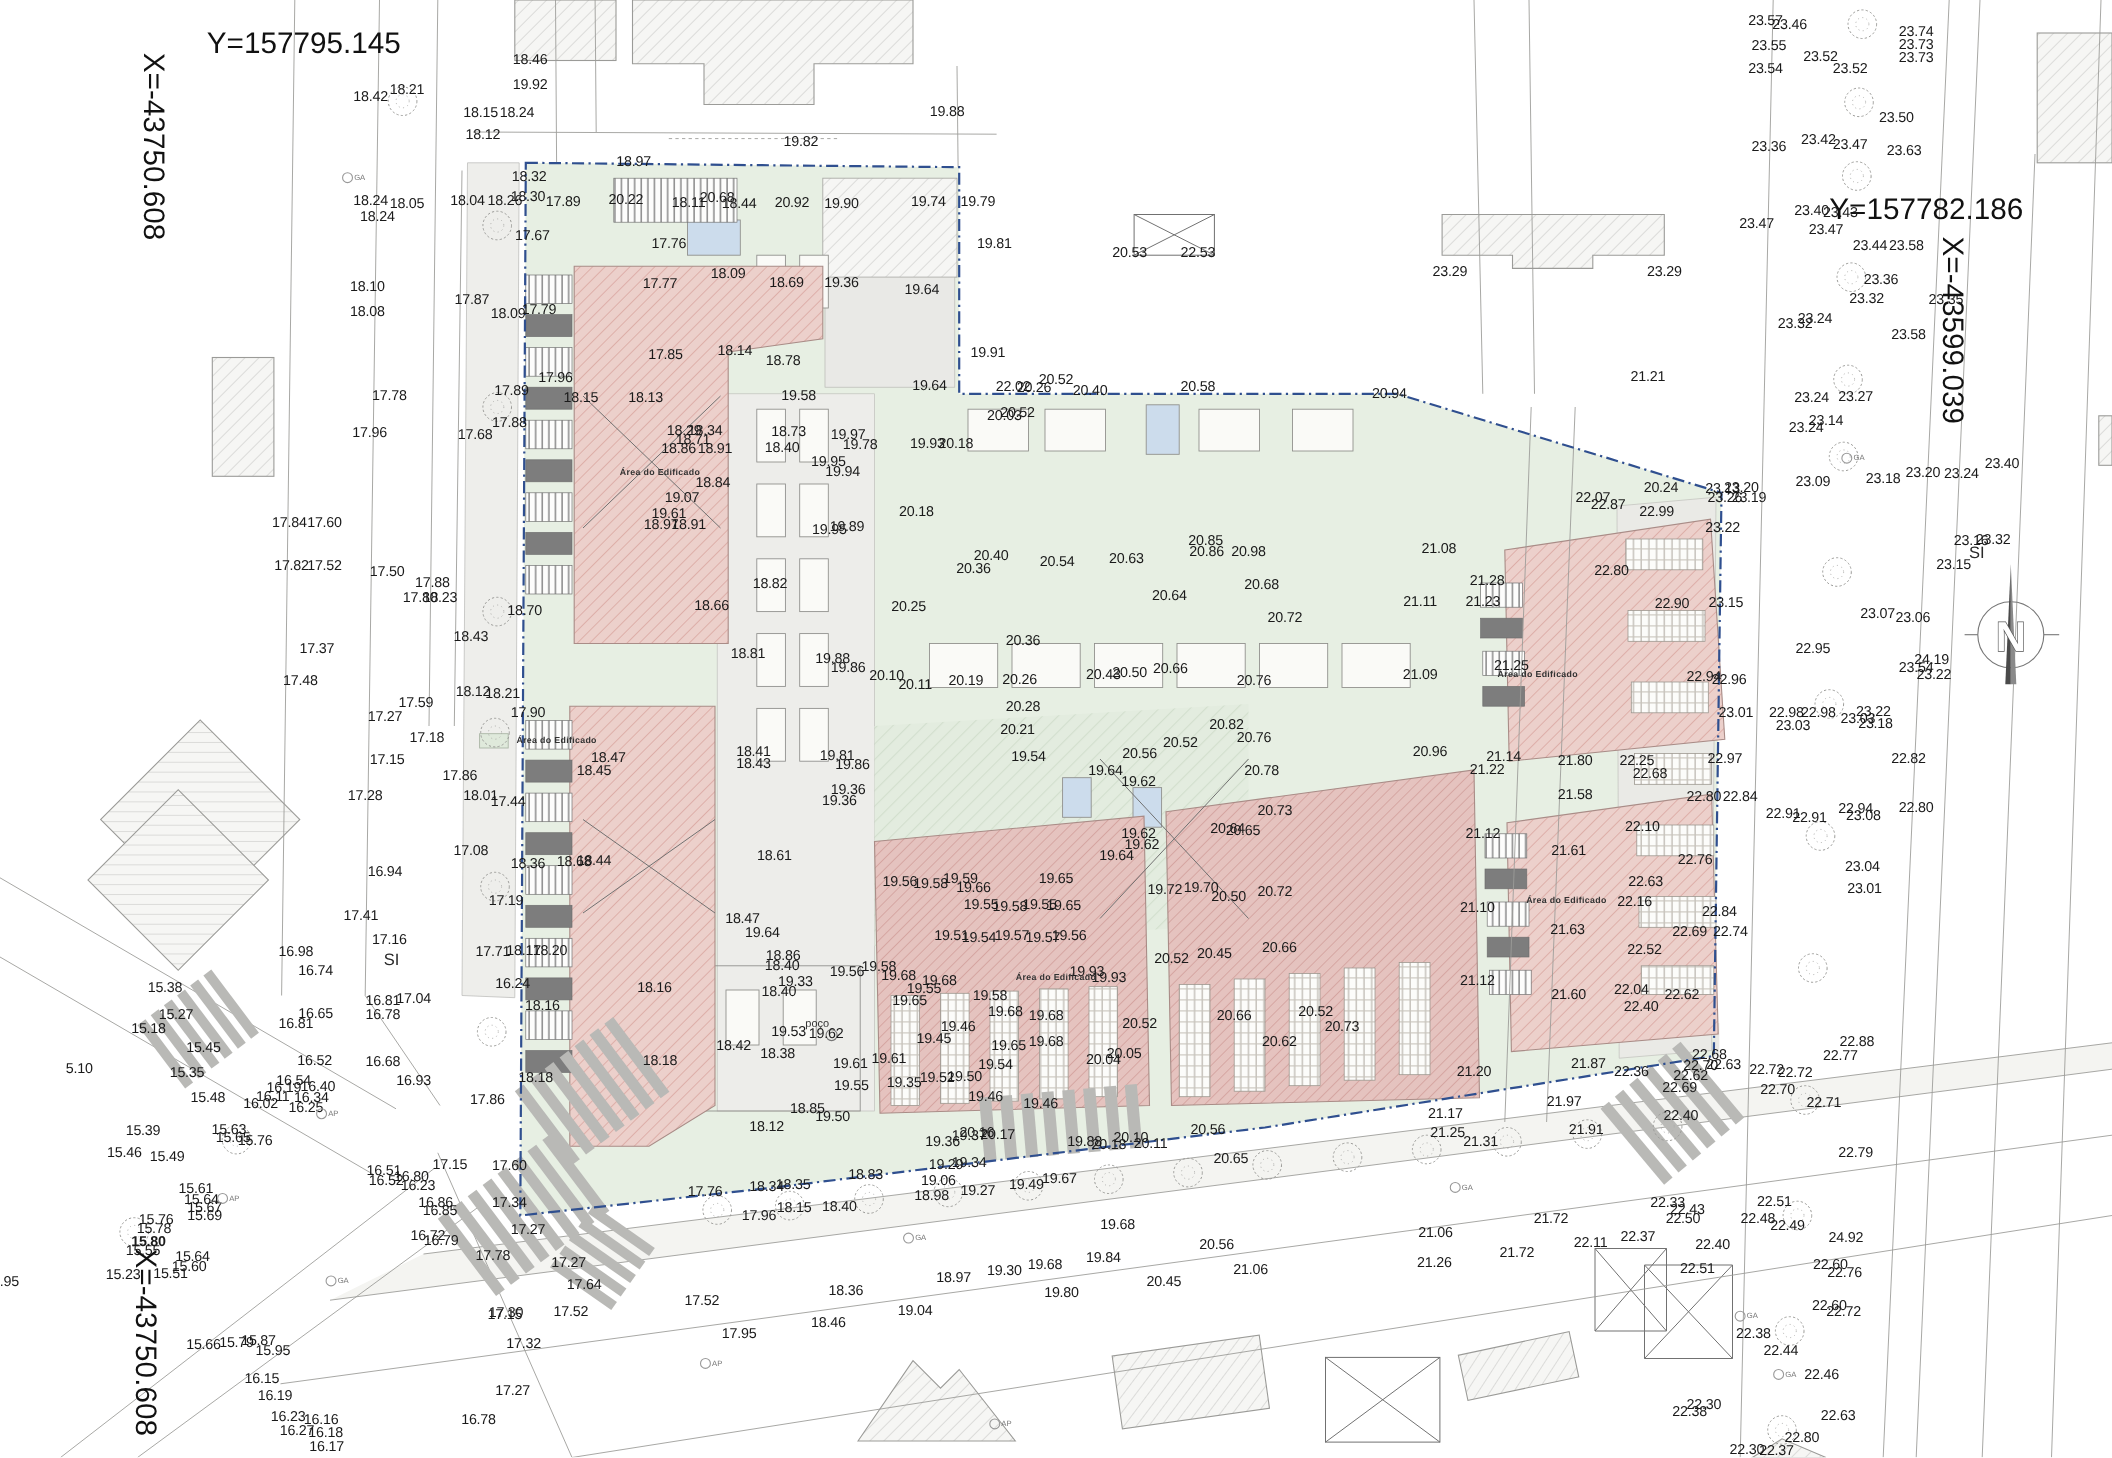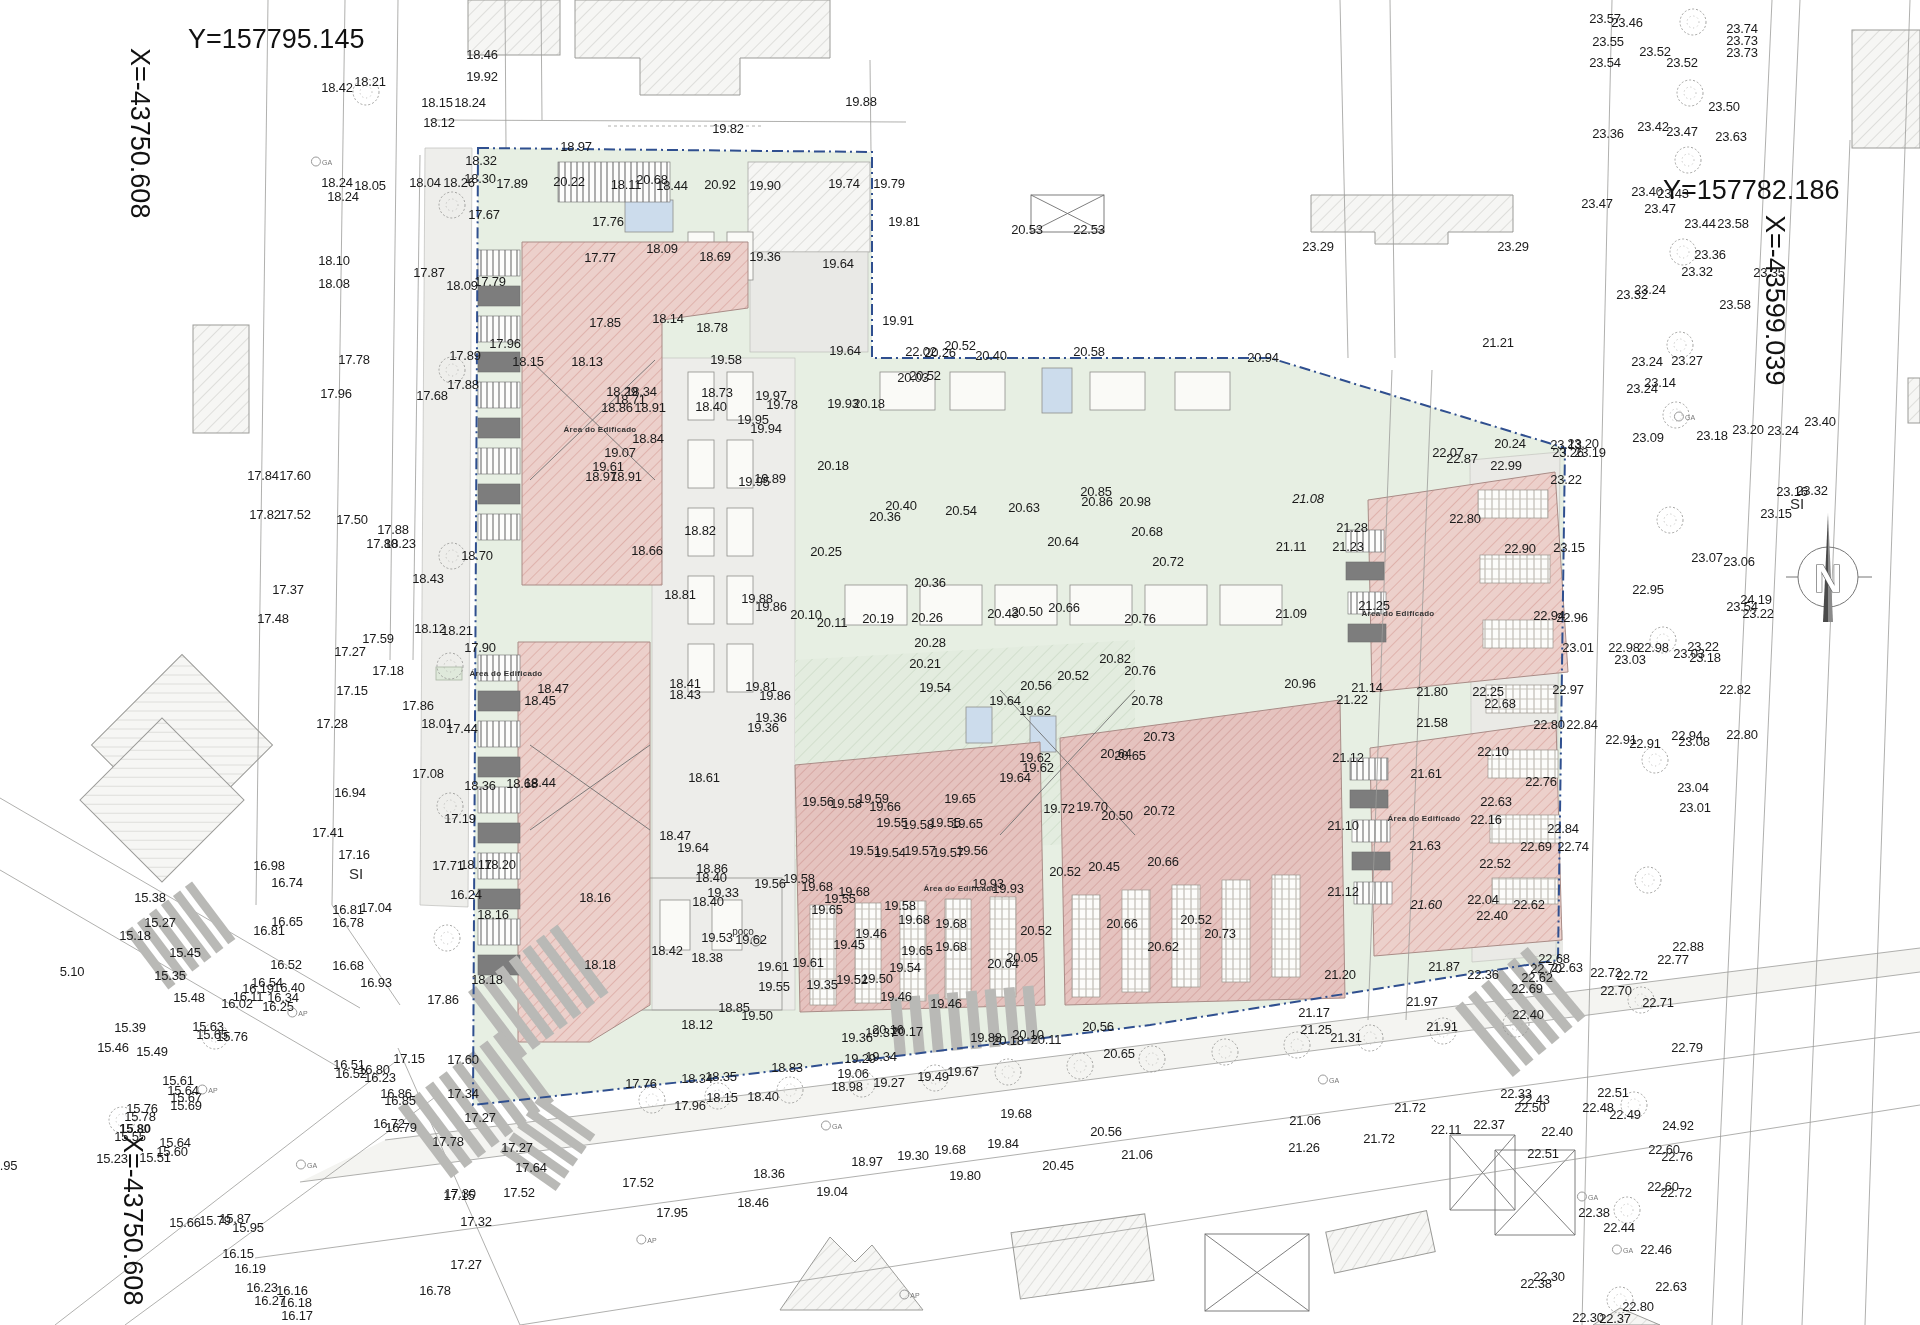--- a/index.html
+++ b/index.html
@@ -627,21 +627,21 @@
       <span class="elev" style="left: 1135px; top: 501px;">20.98</span>
       <span class="elev" style="left: 1063px; top: 541px;">20.64</span>
       <span class="elev" style="left: 1168px; top: 561px;">20.72</span>
       <span class="elev" style="left: 1147px; top: 531px;">20.68</span>
       <span class="elev" style="left: 930px; top: 582px;">20.36</span>
       <span class="elev" style="left: 1003px; top: 613px;">20.43</span>
       <span class="elev" style="left: 1027px; top: 611px;">20.50</span>
       <span class="elev" style="left: 1064px; top: 607px;">20.66</span>
       <span class="elev" style="left: 1140px; top: 618px;">20.76</span>
       <span class="elev" style="left: 1115px; top: 658px;">20.82</span>
-      <span class="elev" style="left: 1308px; top: 498px; font-style: italic;">21.08</span>
+      <span class="elev" style="left: 1308px; top: 498px;">21.08</span>
       <span class="elev" style="left: 1291px; top: 546px;">21.11</span>
       <span class="elev" style="left: 1352px; top: 527px;">21.28</span>
       <span class="elev" style="left: 1348px; top: 546px;">21.23</span>
       <span class="elev" style="left: 1465px; top: 518px;">22.80</span>
       <span class="elev" style="left: 1291px; top: 613px;">21.09</span>
       <span class="elev" style="left: 1374px; top: 605px;">21.25</span>
       <span class="elev" style="left: 1520px; top: 548px;">22.90</span>
       <span class="elev" style="left: 1569px; top: 547px;">23.15</span>
       <span class="elev" style="left: 1549px; top: 615px;">22.94</span>
       <span class="elev" style="left: 1572px; top: 617px;">22.96</span>
@@ -777,21 +777,21 @@
       <span class="elev" style="left: 753px; top: 1202px;">18.46</span>
       <span class="elev" style="left: 672px; top: 1212px;">17.95</span>
       <span class="elev" style="left: 638px; top: 1182px;">17.52</span>
       <span class="elev" style="left: 965px; top: 1175px;">19.80</span>
       <span class="elev" style="left: 1003px; top: 1143px;">19.84</span>
       <span class="elev" style="left: 950px; top: 1149px;">19.68</span>
       <span class="elev" style="left: 1058px; top: 1165px;">20.45</span>
       <span class="elev" style="left: 1106px; top: 1131px;">20.56</span>
       <span class="elev" style="left: 1137px; top: 1154px;">21.06</span>
       <span class="elev" style="left: 1343px; top: 891px;">21.12</span>
-      <span class="elev" style="left: 1426px; top: 904px; font-style: italic;">21.60</span>
+      <span class="elev" style="left: 1426px; top: 904px;">21.60</span>
       <span class="elev" style="left: 1483px; top: 899px;">22.04</span>
       <span class="elev" style="left: 1529px; top: 904px;">22.62</span>
       <span class="elev" style="left: 1492px; top: 915px;">22.40</span>
       <span class="elev" style="left: 1340px; top: 974px;">21.20</span>
       <span class="elev" style="left: 1444px; top: 966px;">21.87</span>
       <span class="elev" style="left: 1483px; top: 974px;">22.36</span>
       <span class="elev" style="left: 1554px; top: 958px;">22.68</span>
       <span class="elev" style="left: 1546px; top: 968px;">22.70</span>
       <span class="elev" style="left: 1567px; top: 967px;">22.63</span>
       <span class="elev" style="left: 1537px; top: 977px;">22.62</span>

